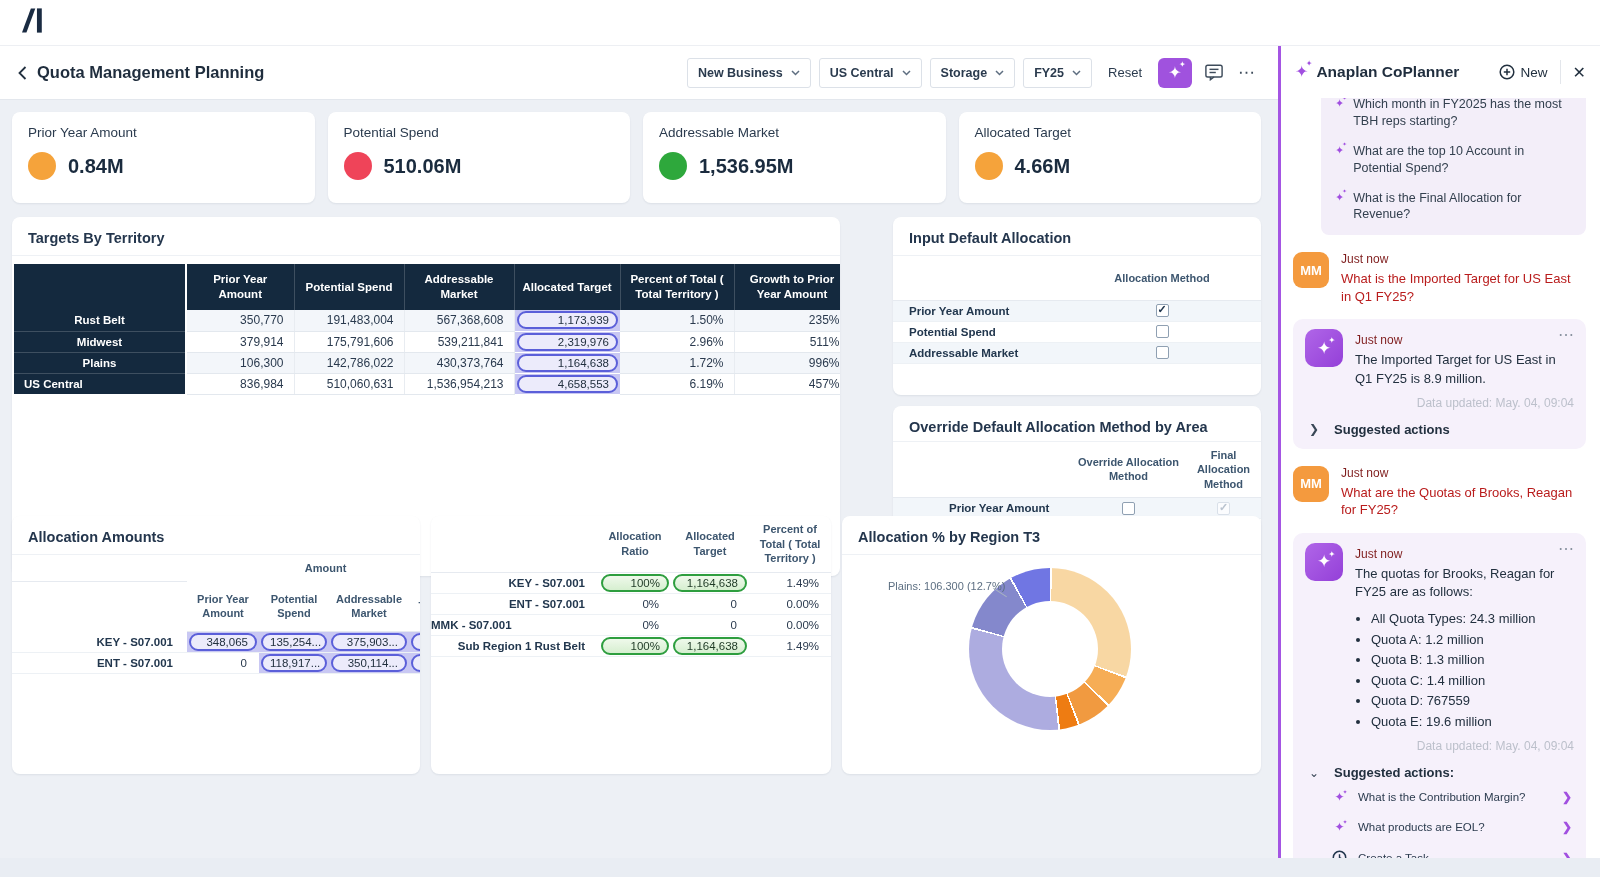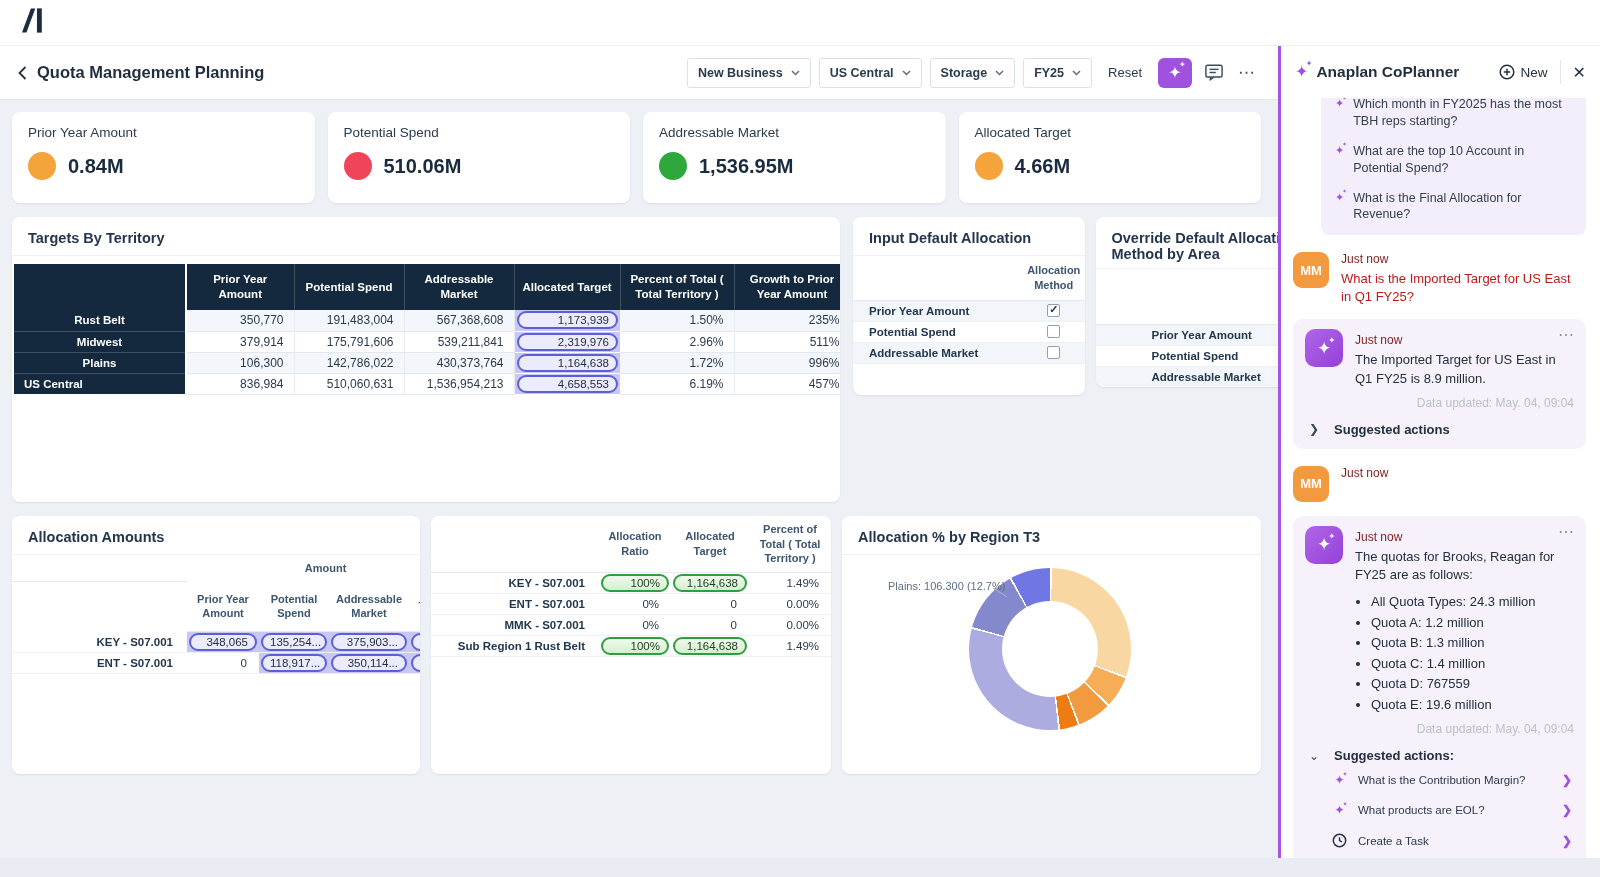--- a/index.html
+++ b/index.html
@@ -30,21 +30,21 @@
   .card-title { font-size:14.5px; font-weight:700; color:#24364D; padding:13px 16px 9px 16px; border-bottom:1px solid #EEF1F5; }
 
   .kpi-row { display:grid; grid-template-columns:repeat(4,1fr); gap:13px; height:91px; margin-bottom:14px; }
   .kpi { padding:13px 16px; }
   .kpi-label { font-size:13.5px; color:#2B3B4E; margin-bottom:12px; }
   .kpi-line { display:flex; align-items:center; gap:12px; }
   .kpi-dot { width:28px; height:28px; border-radius:50%; }
   .kpi-value { font-size:20px; font-weight:700; color:#1A2B3E; }
 
   .mid-row { display:grid; grid-template-columns:828px 1fr; gap:13px; height:285px; margin-bottom:14px; }
-  .mid-right { display:flex; flex-direction:row; gap:11px; }
+  .mid-right { display:flex; flex-direction:column; gap:11px;margin-left:40px; }
   .card-input { height:178px; } .card-override { height:170px; }
 
   .bottom-row { display:grid; grid-template-columns:408px 400px 1fr; gap:11px; height:258px; }
 
   
   table { border-collapse:collapse; table-layout:fixed; }
   .dark-table { width:836px; margin:8px 0 0 2px; }
   .dark-table th { background:#14293E; color:#fff; font-size:11.5px; font-weight:700; height:46px; text-align:center; padding:2px 5px; border-right:1px solid rgba(255,255,255,.18); line-height:1.3; }
   .dark-table th.corner { border-right:2px solid #fff; }
   .dark-table td.rlab { background:#14293E; color:#fff; font-size:11.5px; font-weight:700; text-align:center; border-right:2px solid #fff; border-bottom:1px solid rgba(255,255,255,.18); }
@@ -452,21 +452,21 @@
                     </td>
                   <td class="num">1.49%</td>
                 </tr>
                 <tr>
                   <td class="lab" style="text-align:right;padding-right:14px">ENT - S07.001</td>
                   <td class="num">0%</td>
                   <td class="num">0</td>
                   <td class="num">0.00%</td>
                 </tr>
                 <tr>
-                  <td class="lab" style="text-align:right;padding-right:14px">MMK - S07.001</td>
+                  <td class="lab" style="padding-right:14px">MMK - S07.001</td>
                   <td class="num">0%</td>
                   <td class="num">0</td>
                   <td class="num">0.00%</td>
                 </tr>
                 <tr>
                   <td class="lab" style="text-align:right;padding-right:14px">Sub Region 1 Rust Belt</td>
                   <td class="gcell">
                       <span class="pill-green">100%</span>
                     </td>
                   <td class="gcell">
@@ -542,20 +542,21 @@
           <div class="sa-row">
             <span class="sa-chev">❯</span>
             <span class="sa-label">Suggested actions</span>
           </div>
         </div>
 
         <div class="user-msg">
           <div class="avatar">MM</div>
           <div>
             <div class="msg-time">Just now</div>
+            <div class="msg-text">What are the Quotas of Brooks, Reagan for FY25?</div>
           </div>
         </div>
 
         <div class="ai-bubble">
           <span class="ai-menu">⋯</span>
           <div class="ai-head">
             <div class="ai-avatar">
                 <i class="spark white">✦</i>
               </div>
             <div class="msg-time" style="margin-top:4px">Just now</div>

